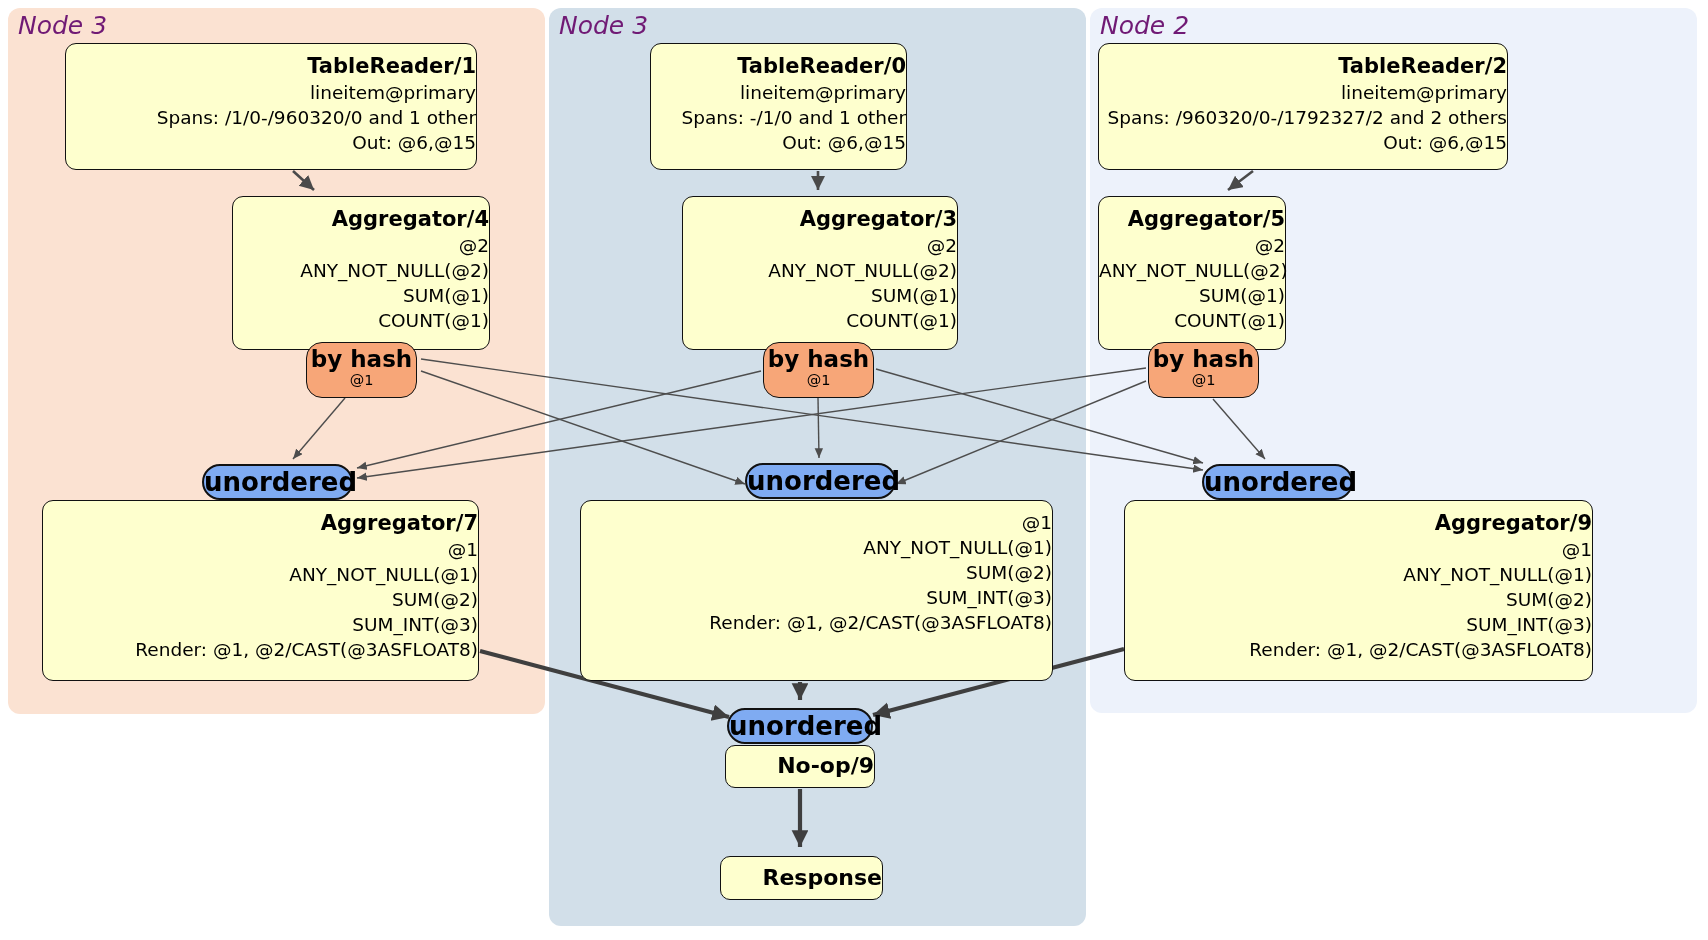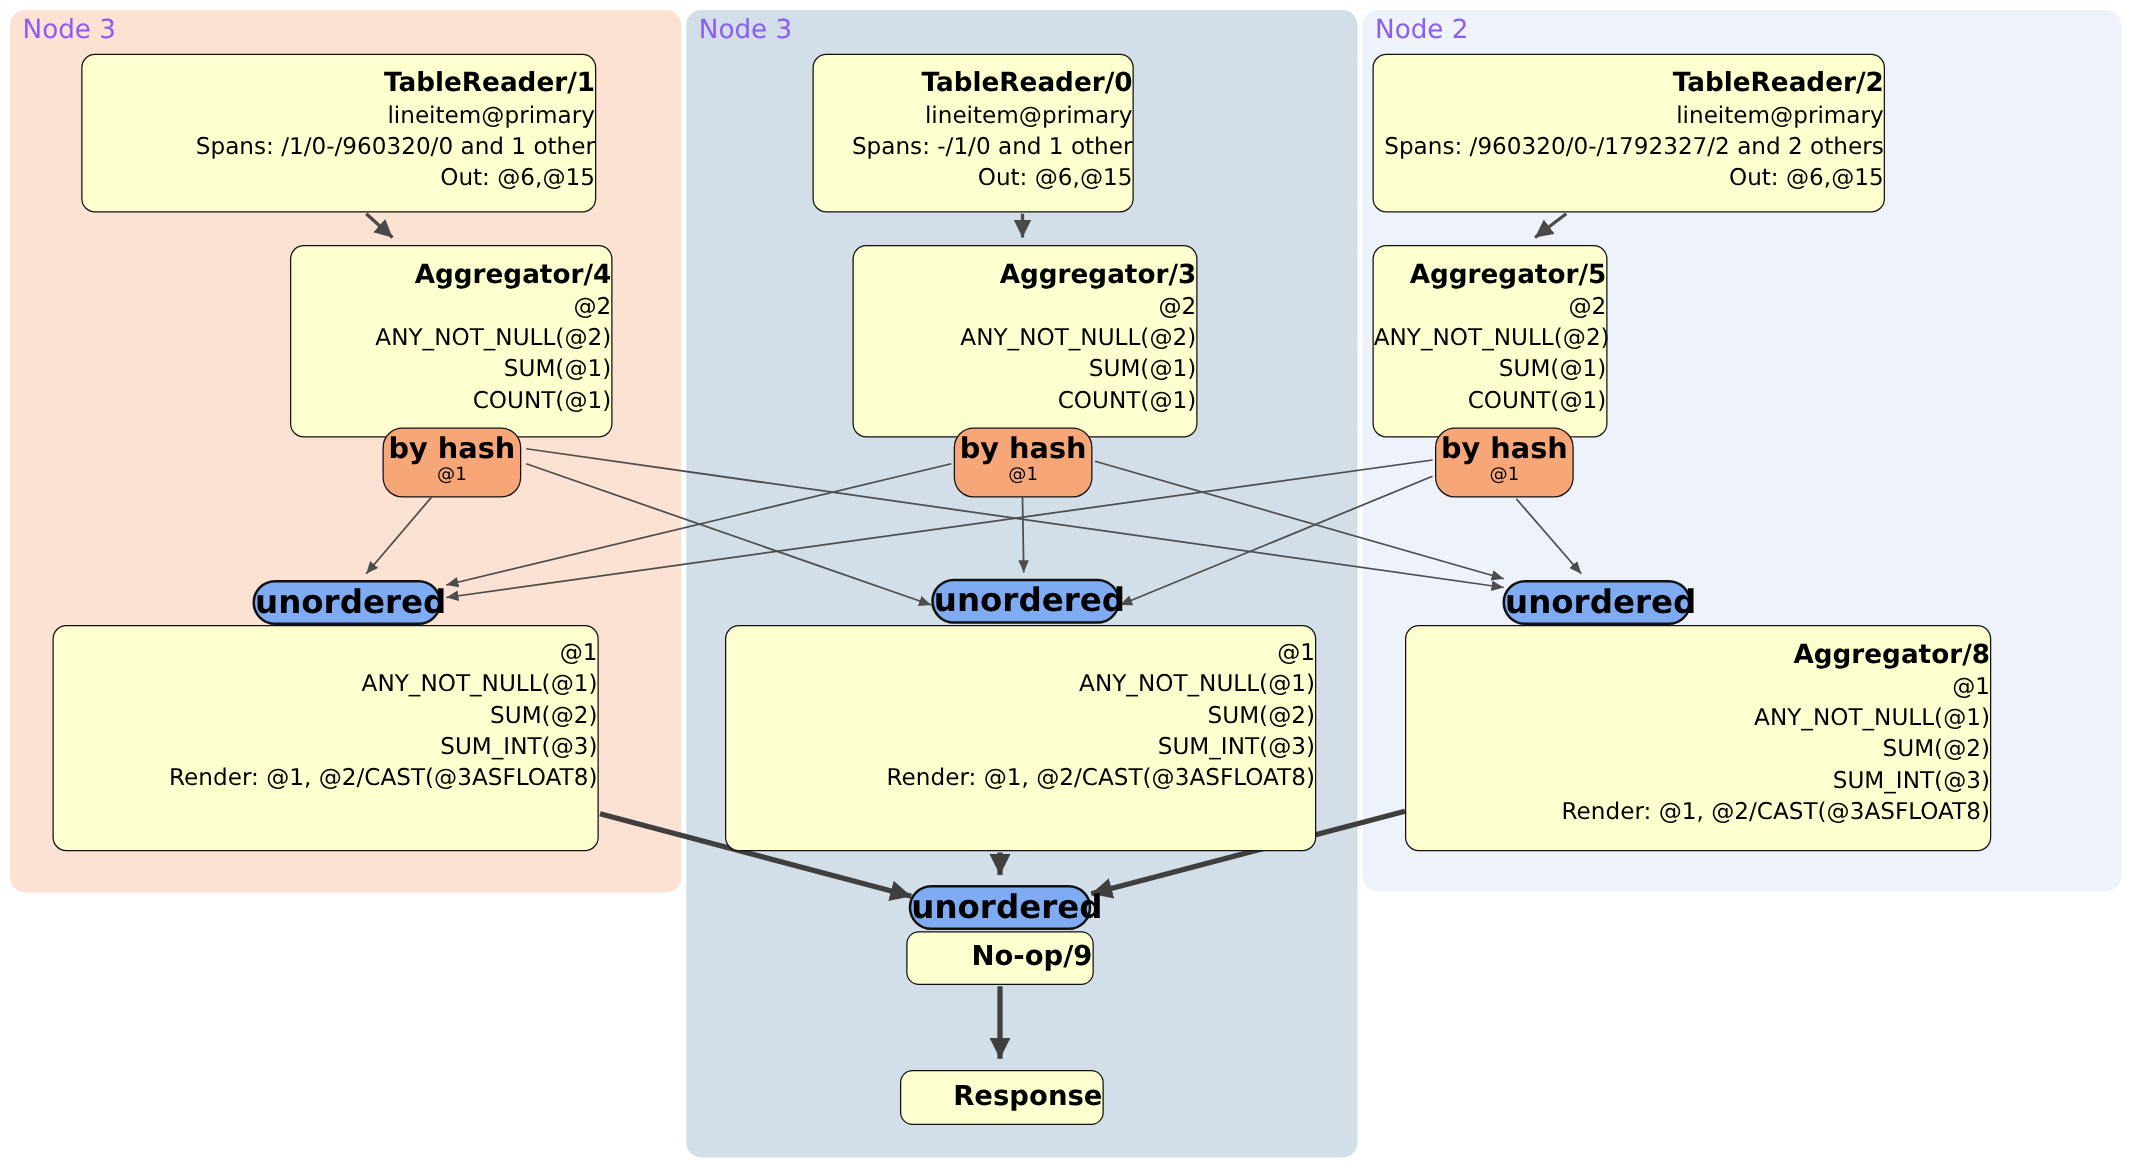--- a/index.html
+++ b/index.html
@@ -20,23 +20,24 @@
     height: 940px;
     overflow: hidden;
     background: #ffffff;
   }
   .region {
     position: absolute;
     border-radius: 12px;
   }
   .region-label {
     position: absolute;
-    font-size: 21px;
-    color: #8b5cf6;
+    font-size: 25px;
+    color: #701a75;
     white-space: nowrap;
+    font-style: italic;
   }
   .edges {
     position: absolute;
     left: 0; top: 0;
     width: 1708px; height: 940px;
     pointer-events: none;
   }
   .pbox {
     position: absolute;
     background: var(--box-bg);
@@ -163,20 +164,21 @@
   <div class="router" style="left:306px; top:342px; width:111px; height:56px;">
     <div class="router-label">by hash</div>
     <div class="router-key">@1</div>
   </div>
 
   <div class="sync" style="left:202px; top:464px; width:151px;">
     <span>unordered</span>
   </div>
 
   <div class="pbox" style="left:42px; top:500px; width:437px; height:181px;">
+    <div class="pbox-title">Aggregator/7</div>
     <div class="pbox-line">@1</div>
     <div class="pbox-line">ANY_NOT_NULL(@1)</div>
     <div class="pbox-line">SUM(@2)</div>
     <div class="pbox-line">SUM_INT(@3)</div>
     <div class="pbox-line">Render: @1, @2/CAST(@3ASFLOAT8)</div>
   </div>
 
   <div class="pbox" style="left:650px; top:43px; width:257px; height:127px;">
     <div class="pbox-title">TableReader/0</div>
     <div class="pbox-line">lineitem@primary</div>
@@ -227,21 +229,21 @@
   <div class="router" style="left:1148px; top:342px; width:111px; height:56px;">
     <div class="router-label">by hash</div>
     <div class="router-key">@1</div>
   </div>
 
   <div class="sync" style="left:1202px; top:464px; width:151px;">
     <span>unordered</span>
   </div>
 
   <div class="pbox" style="left:1124px; top:500px; width:469px; height:181px;">
-    <div class="pbox-title">Aggregator/8</div>
+    <div class="pbox-title">Aggregator/9</div>
     <div class="pbox-line">@1</div>
     <div class="pbox-line">ANY_NOT_NULL(@1)</div>
     <div class="pbox-line">SUM(@2)</div>
     <div class="pbox-line">SUM_INT(@3)</div>
     <div class="pbox-line">Render: @1, @2/CAST(@3ASFLOAT8)</div>
   </div>
 
   <div class="sync" style="left:727px; top:708px; width:146px;">
     <span>unordered</span>
   </div>

